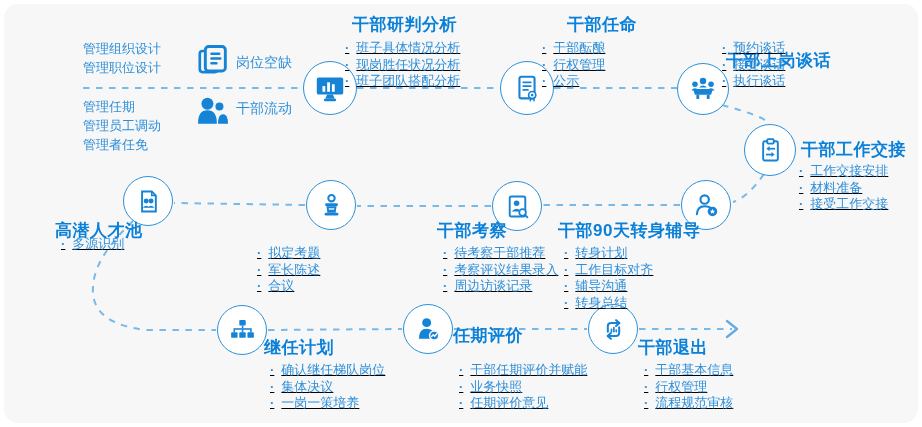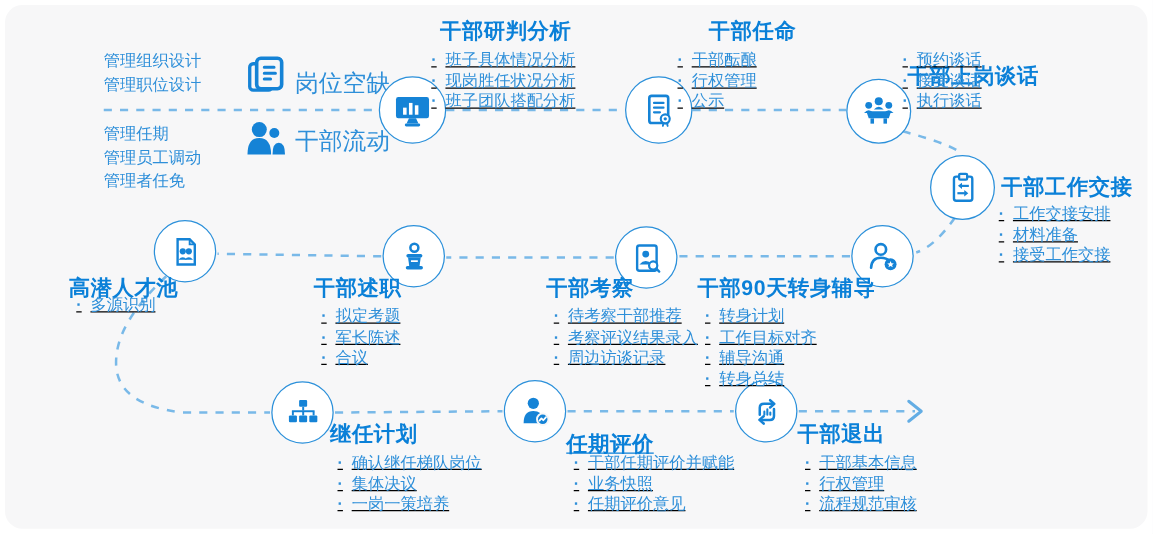--- a/index.html
+++ b/index.html
@@ -25,21 +25,21 @@
     position:absolute;font-size:17px;font-weight:bold;color:#0a80d8;
     letter-spacing:0.5px;white-space:nowrap;
   }
   .bullets{position:absolute;margin:0;padding:0;list-style:none;text-decoration:underline;}
   .bullets li{
     font-size:13px;line-height:16.5px;color:#2e8fd9;white-space:nowrap;
     display:flex;align-items:baseline;
   }
   .bullets li::before{content:"·";font-weight:bold;margin-right:7px;color:#2e8fd9;}
   .plainlines{position:absolute;font-size:13px;line-height:19px;color:#2e8fd9;white-space:nowrap;}
-  .iconlabel{position:absolute;font-size:19px;color:#2e8fd9;white-space:nowrap;}
+  .iconlabel{position:absolute;font-size:14px;color:#2e8fd9;white-space:nowrap;}
   .freeicon{position:absolute;}
   
   #n-analysis{left:303px;top:61px;width:54px;height:54px;}
   #n-appointment{left:500px;top:61px;width:54px;height:54px;}
   #n-onboard{left:677px;top:63px;width:52px;height:52px;}
   #n-handover{left:744px;top:124px;width:52px;height:52px;}
   #n-transition{left:681px;top:180px;width:50px;height:50px;}
   #n-inspection{left:492px;top:181px;width:50px;height:50px;}
   #n-debrief{left:306px;top:180px;width:50px;height:50px;}
   #n-talent{left:123px;top:176px;width:50px;height:50px;}
@@ -49,21 +49,21 @@
   
   #t-analysis{left:352px;top:13px;}
   #t-appointment{left:535px;top:13px;margin-left:32px;}
   #t-onboard{left:726px;top:13px;margin-top:36px;}
   #t-handover{left:801px;top:138px;}
   #t-transition{left:558px;top:219px;}
   #t-inspection{left:437px;top:219px;}
   #t-debrief{left:251px;top:219px;}
   #t-talent{left:55px;top:219px;}
   #t-succession{left:264px;top:336px;}
-  #t-tenure{left:453px;top:344px;text-decoration:underline;}
+  #t-tenure{left:453px;top:324px;}
   #t-exit{left:638px;top:336px;}
   
   #b-analysis{left:345px;top:40px;}
   #b-appointment{left:542px;top:40px;}
   #b-onboard{left:722px;top:40px;}
   #b-handover{left:799px;top:163px;}
   #b-transition{left:564px;top:245px;}
   #b-inspection{left:443px;top:245px;}
   #b-debrief{left:257px;top:245px;}
   #b-talent{left:61px;top:236px;}
@@ -237,21 +237,20 @@
       <path d="M15.8,20.5 V17.8 M18.4,20.5 V15.8 M21,20.5 V18.6" stroke="#1583d6" stroke-width="1.8" stroke-linecap="round"></path>
     </svg>
   </div>
 
   <div class="title" id="t-analysis">干部研判分析</div>
   <div class="title" id="t-appointment">干部任命</div>
   <div class="title" id="t-onboard">干部上岗谈话</div>
   <div class="title" id="t-handover">干部工作交接</div>
   <div class="title" id="t-transition">干部90天转身辅导</div>
   <div class="title" id="t-inspection">干部考察</div>
-  <div class="title" id="t-debrief">干部述职</div>
   <div class="title" id="t-talent">高潜人才池</div>
   <div class="title" id="t-succession">继任计划</div>
   <div class="title" id="t-tenure">任期评价</div>
   <div class="title" id="t-exit">干部退出</div>
 
   <ul class="bullets" id="b-analysis">
     <li>班子具体情况分析</li>
     <li>现岗胜任状况分析</li>
     <li>班子团队搭配分析</li>
   </ul>

